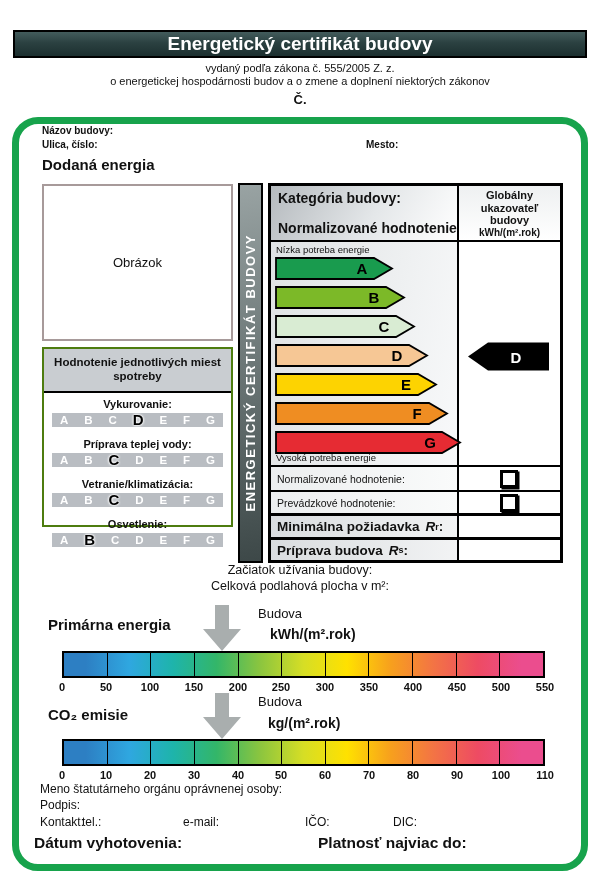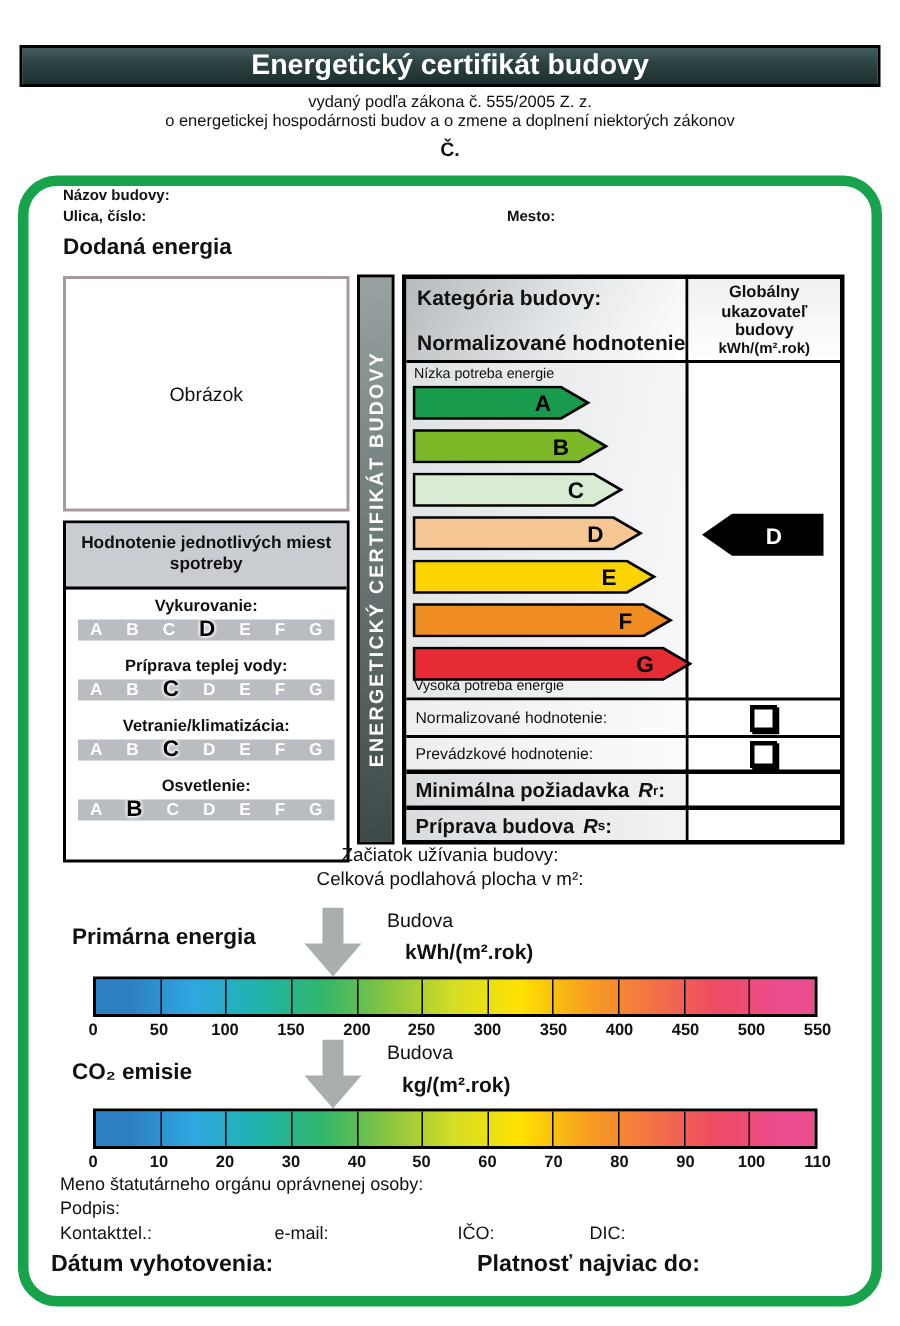--- a/index.html
+++ b/index.html
@@ -21,22 +21,22 @@
     border:7px solid #17a34c;border-radius:26px;}
 
   .lbl12{font-size:10px;font-weight:bold;}
 
   
   .img-box{left:42px;top:184px;width:191px;height:157px;box-sizing:border-box;
     border:2px solid #a79a9a;background:#fff;display:flex;align-items:center;justify-content:center;
     font-size:13px;}
 
   
-  .side-box{left:42px;top:347px;width:191px;height:228px;box-sizing:border-box;
-    border:2px solid #000000;background:#fff;}
+  .side-box{left:42px;top:347px;width:191px;height:180px;box-sizing:border-box;
+    border:2px solid #4d7c0f;background:#fff;}
   .side-head{position:absolute;left:0;top:0;width:100%;height:44px;box-sizing:border-box;
     background:#c9cdd1;border-bottom:2px solid #000;font-weight:bold;font-size:11.5px;
     text-align:center;padding:6px 10px 0 10px;line-height:14px;}
   .side-label{position:absolute;left:0;width:100%;text-align:center;font-weight:bold;font-size:11px;}
   .band{position:absolute;left:8px;width:171px;height:14px;background:#b9bdc2;
     display:flex;justify-content:space-around;align-items:center;}
   .band .bl{color:#fff;font-weight:bold;font-size:11.5px;line-height:14px;}
   .band .bl.sel{color:#000;font-size:15px;text-shadow:0 0 3px #fff,0 0 3px #fff,0 0 2px #fff;}
 
   
@@ -104,21 +104,21 @@
   <div class="abs subtitle">
     <div>vydaný podľa zákona č. 555/2005 Z. z.</div>
     <div>o energetickej hospodárnosti budov a o zmene a doplnení niektorých zákonov</div>
   </div>
   <div class="abs cert-no">Č.</div>
 
   <div class="abs green-frame"></div>
 
   <span class="abs lbl12" style="left:42px;top:125px;">Názov budovy:</span>
   <span class="abs lbl12" style="left:42px;top:139px;">Ulica, číslo:</span>
-  <span class="abs lbl12" style="left:294px;top:139px;padding-left:44px;">Mesto:</span>
+  <span class="abs lbl12" style="left:322px;top:139px;padding-left:44px;">Mesto:</span>
   <span class="abs b" style="left:42px;top:156px;font-size:15px;">Dodaná energia</span>
 
   <div class="abs img-box">
     <span>Obrázok</span>
   </div>
 
   <div class="abs side-box">
     <div class="side-head">Hodnotenie  jednotlivých miest spotreby</div>
 
     <div class="side-label" style="top:49px;">Vykurovanie:</div>

